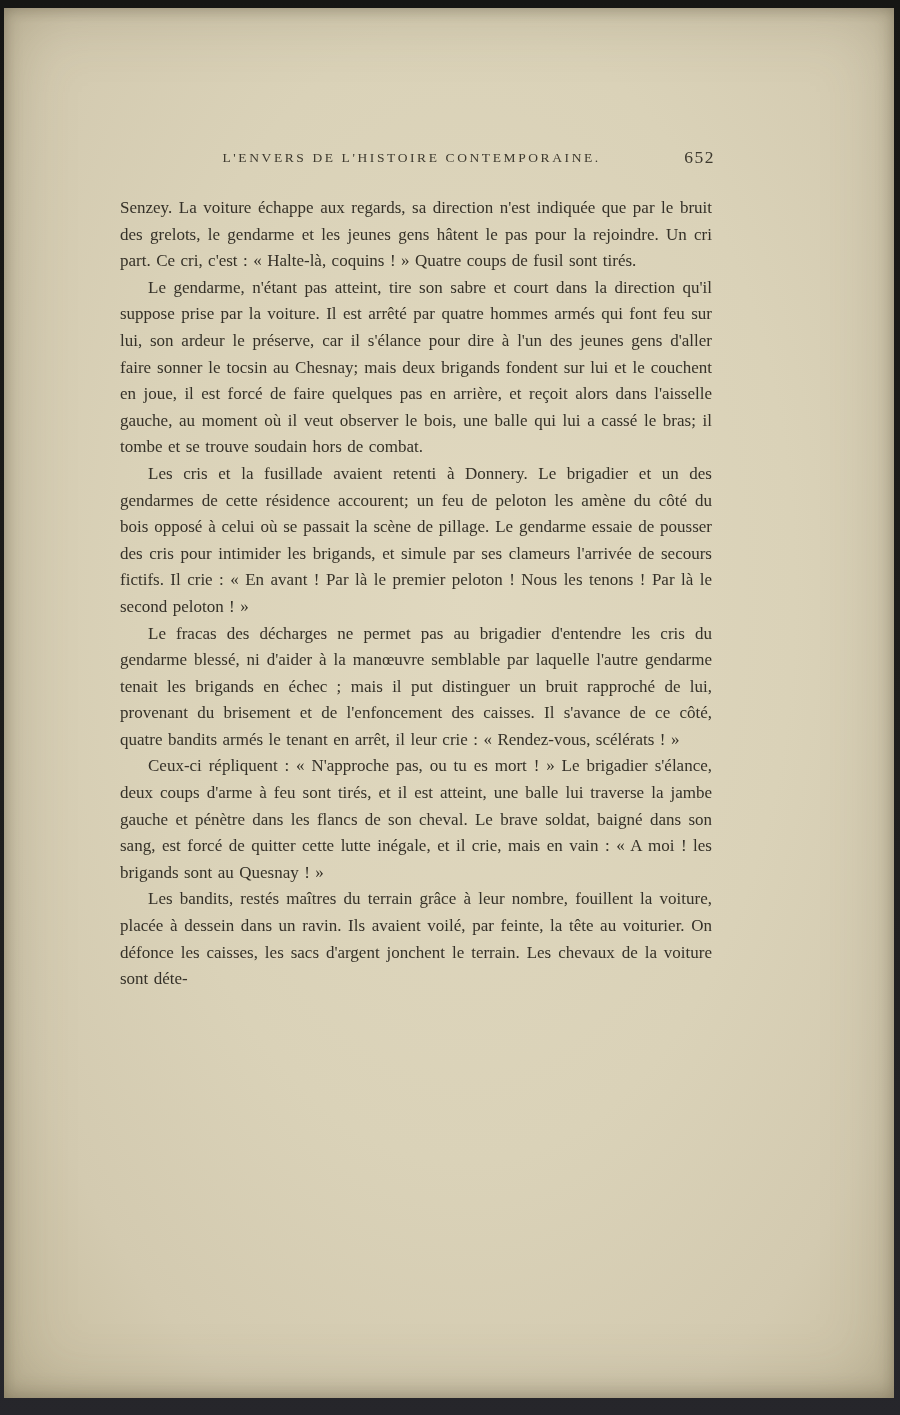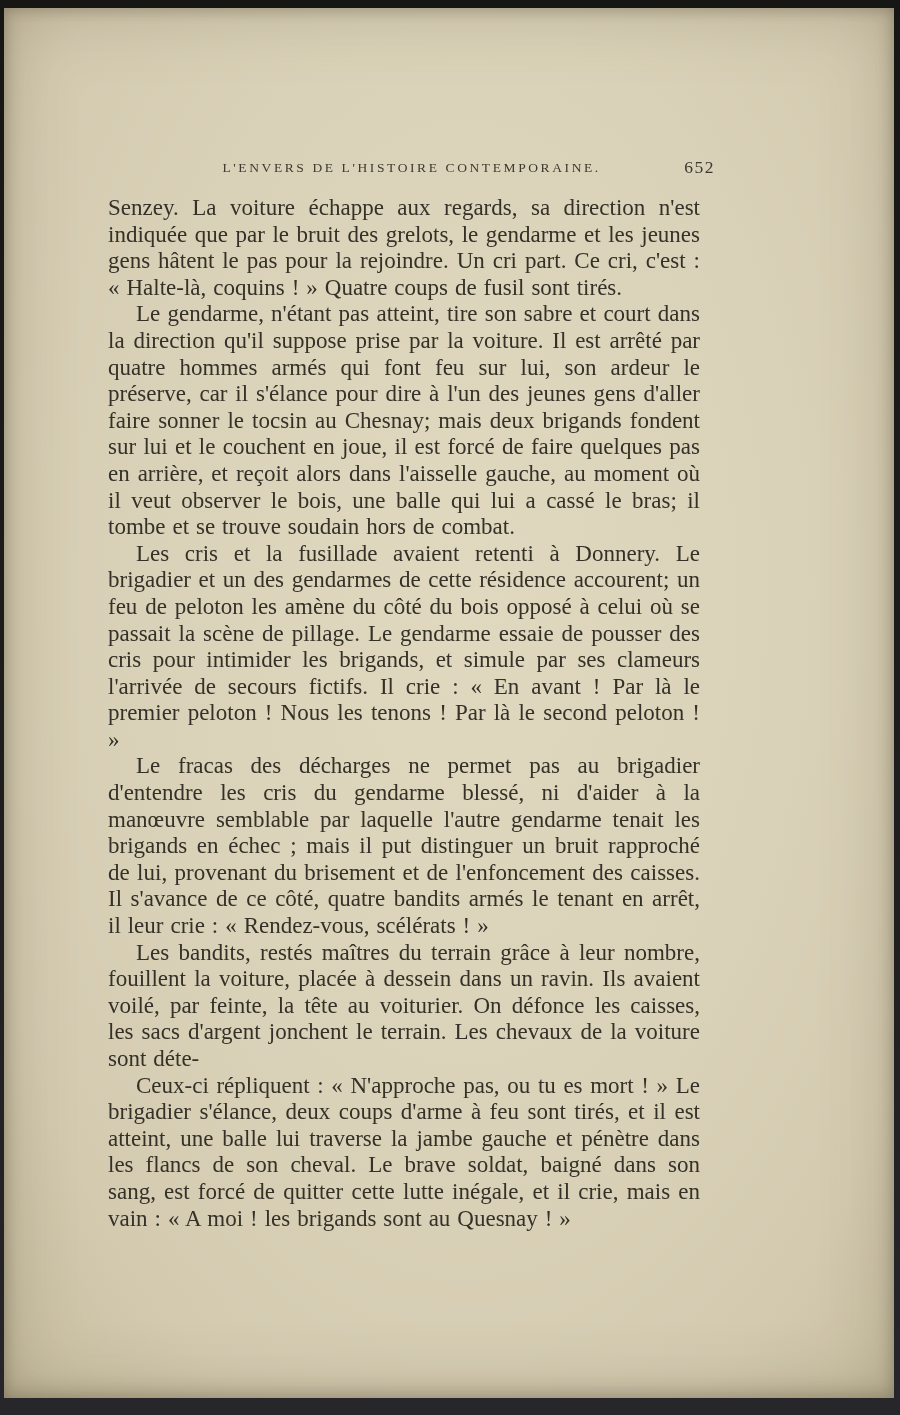--- a/index.html
+++ b/index.html
@@ -19,43 +19,43 @@
     left:4px; right:6px; top:8px; bottom:17px;
     background:
       radial-gradient(ellipse at 52% 42%, #e0d8bf 0%, #dad2b8 50%, #d3cab0 78%, #c6bc9e 100%);
     box-shadow:
       inset 0 0 70px rgba(92,82,56,0.28),
       inset 0 -6px 18px rgba(70,62,42,0.25),
       inset 0 4px 12px rgba(70,62,42,0.2);
   }
   .page-header {
     position:absolute;
-    top:149px; left:125px; width:588px; height:24px;
+    top:139px; left:125px; width:588px; height:24px;
     color:#3d392e;
     text-align:right;
   }
   .running-title {
     position:absolute;
     left:50%; top:3px;
     transform:translateX(-53%);
     font-size:13.5px;
     letter-spacing:2.6px;
     white-space:nowrap;
   }
   .page-number {
     position:absolute;
     right:2px; top:0;
     font-size:17.5px;
     letter-spacing:1.5px;
   }
   .text-block {
     position:absolute;
-    top:187px; left:104px; width:592px;
+    top:187px; left:116px; width:592px;
     color:#353128;
-    font-size:23px;
+    font-size:17px;
     line-height:26.6px;
     text-align:justify;
     word-spacing:1.2px;
   }
   .para { text-indent:28px; }
   .para.first { text-indent:0; }
 </style>
 </head>
 <body>
 
@@ -65,18 +65,18 @@
     <div class="page-header">
       <span class="running-title">L'ENVERS DE L'HISTOIRE CONTEMPORAINE.</span>
       <span class="page-number">652</span>
     </div>
 
     <div class="text-block">
       <p class="para first">Senzey. La voiture échappe aux regards, sa direction n'est indiquée que par le bruit des grelots, le gendarme et les jeunes gens hâtent le pas pour la rejoindre. Un cri part. Ce cri, c'est : « Halte-là, coquins ! » Quatre coups de fusil sont tirés.</p>
       <p class="para">Le gendarme, n'étant pas atteint, tire son sabre et court dans la direction qu'il suppose prise par la voiture. Il est arrêté par quatre hommes armés qui font feu sur lui, son ardeur le préserve, car il s'élance pour dire à l'un des jeunes gens d'aller faire sonner le tocsin au Chesnay; mais deux brigands fondent sur lui et le couchent en joue, il est forcé de faire quelques pas en arrière, et reçoit alors dans l'aisselle gauche, au moment où il veut observer le bois, une balle qui lui a cassé le bras; il tombe et se trouve soudain hors de combat.</p>
       <p class="para">Les cris et la fusillade avaient retenti à Donnery. Le brigadier et un des gendarmes de cette résidence accourent; un feu de peloton les amène du côté du bois opposé à celui où se passait la scène de pillage. Le gendarme essaie de pousser des cris pour intimider les brigands, et simule par ses clameurs l'arrivée de secours fictifs. Il crie : « En avant ! Par là le premier peloton ! Nous les tenons ! Par là le second peloton ! »</p>
       <p class="para">Le fracas des décharges ne permet pas au brigadier d'entendre les cris du gendarme blessé, ni d'aider à la manœuvre semblable par laquelle l'autre gendarme tenait les brigands en échec ; mais il put distinguer un bruit rapproché de lui, provenant du brisement et de l'enfoncement des caisses. Il s'avance de ce côté, quatre bandits armés le tenant en arrêt, il leur crie : « Rendez-vous, scélérats ! »</p>
+      <p class="para">Ceux-ci répliquent : « N'approche pas, ou tu es mort ! » Le brigadier s'élance, deux coups d'arme à feu sont tirés, et il est atteint, une balle lui traverse la jambe gauche et pénètre dans les flancs de son cheval. Le brave soldat, baigné dans son sang, est forcé de quitter cette lutte inégale, et il crie, mais en vain : « A moi ! les brigands sont au Quesnay ! »</p>
       <p class="para">Les bandits, restés maîtres du terrain grâce à leur nombre, fouillent la voiture, placée à dessein dans un ravin. Ils avaient voilé, par feinte, la tête au voiturier. On défonce les caisses, les sacs d'argent jonchent le terrain. Les chevaux de la voiture sont déte-</p>
-      <p class="para">Ceux-ci répliquent : « N'approche pas, ou tu es mort ! » Le brigadier s'élance, deux coups d'arme à feu sont tirés, et il est atteint, une balle lui traverse la jambe gauche et pénètre dans les flancs de son cheval. Le brave soldat, baigné dans son sang, est forcé de quitter cette lutte inégale, et il crie, mais en vain : « A moi ! les brigands sont au Quesnay ! »</p>
     </div>
 
   </div>
 </div>
 
 </body></html>

